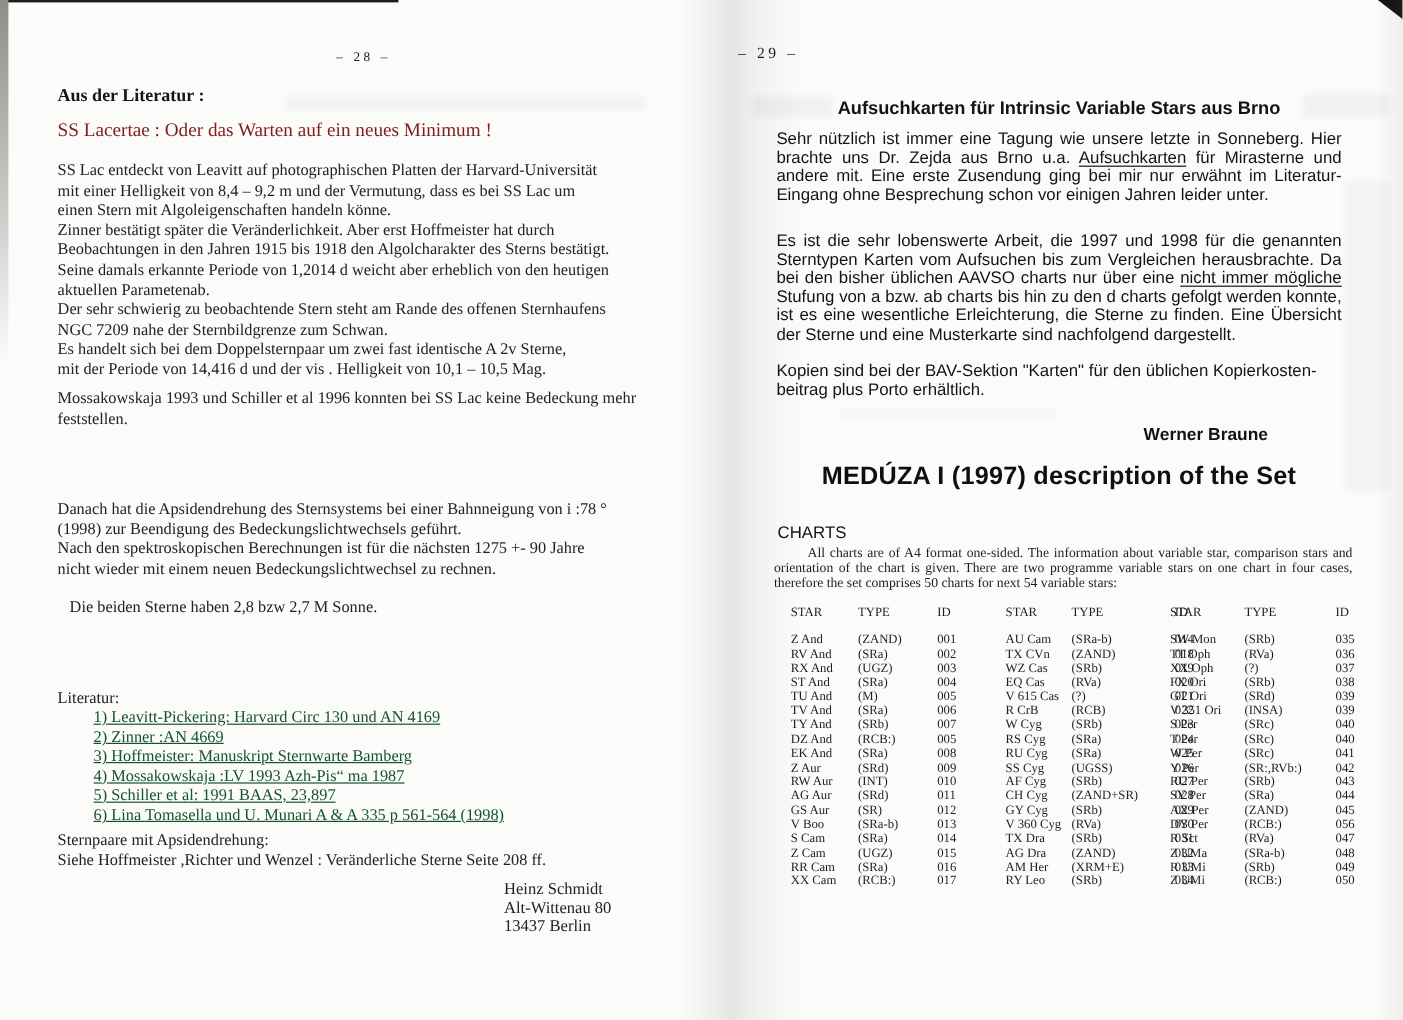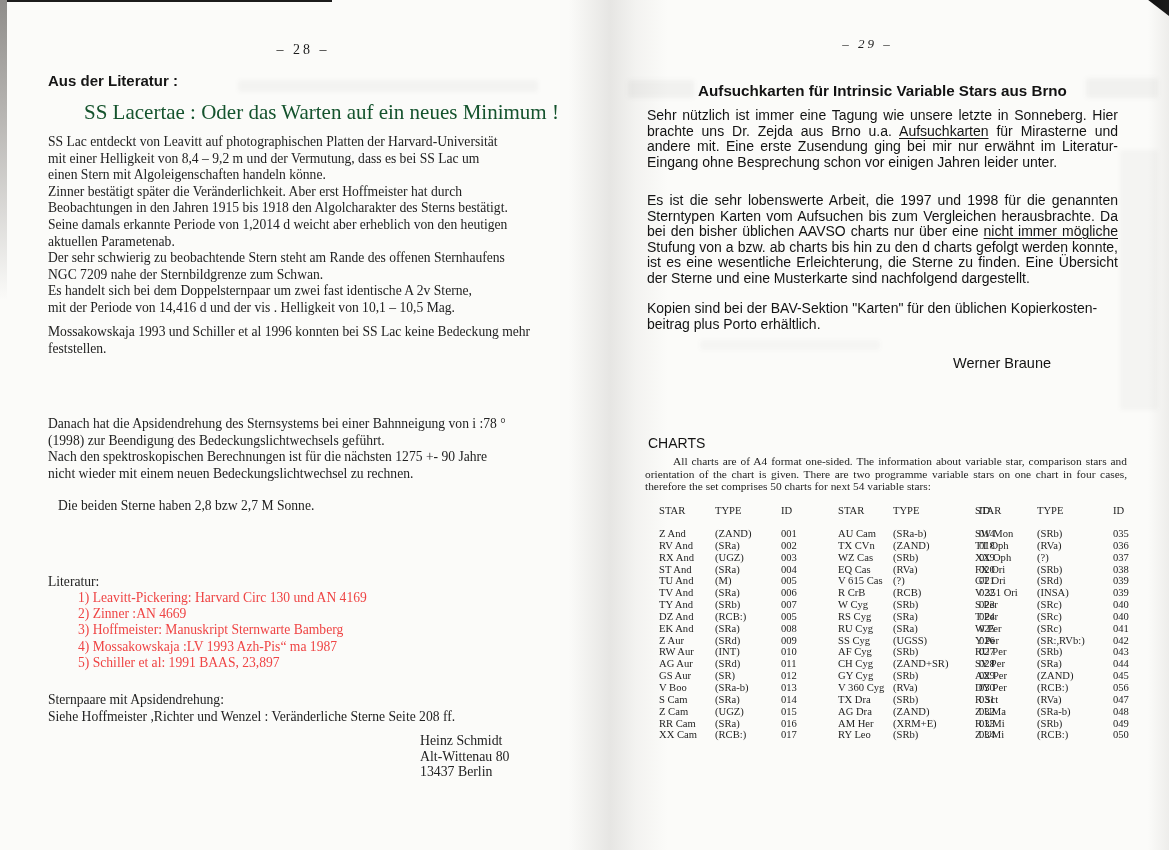--- a/index.html
+++ b/index.html
@@ -27,34 +27,34 @@
   .g5{left:700px;top:340px;width:180px;height:10px;background:rgba(60,60,60,0.03);}
 
   
   .page{position:absolute;color:#242424;}
   #left-page{left:45px;top:30px;width:522px;height:800px;}
   #right-page{left:615px;top:25px;width:548px;height:810px;}
   .abs{position:absolute;}
 
   
   .lp-text{font-size:13.6px;line-height:16.6px;white-space:pre-line;color:#222;width:516px;}
-  .lp-pageno{left:0;top:12px;width:516px;text-align:center;font-size:14px;letter-spacing:3px;color:#1d1d1d;}
-  .lp-label{left:3px;top:42px;font-family:Liberation Sans, sans-serif;font-weight:bold;font-size:15px;color:#161616;text-align:center;}
-  .lp-title{left:3px;top:70px;font-size:21px;color:#14532d;margin-left:36px;}
-  .lp-lit-items{left:33px;top:560px;font-size:13.6px;line-height:16.2px;color:#ef4444;}
+  .lp-pageno{left:0;top:12px;width:516px;text-align:center;font-size:11px;letter-spacing:3px;color:#1d1d1d;}
+  .lp-label{left:3px;top:42px;font-family:Liberation Serif, serif;font-weight:bold;font-size:15px;color:#161616;text-align:center;}
+  .lp-title{left:3px;top:70px;font-size:16px;color:#7f1d1d;}
+  .lp-lit-items{left:33px;top:560px;font-size:13.6px;line-height:16.2px;color:#14532d;text-decoration:underline;}
   .lp-signature{left:375px;top:703px;font-size:13.8px;line-height:15.6px;white-space:pre-line;color:#222;}
 
   
   .rp-sans{font-family:"Liberation Sans",sans-serif;color:#131313;}
-  .rp-pageno{left:0;top:11px;width:505px;text-align:center;font-size:13px;letter-spacing:3px;font-family:"Liberation Serif",serif;color:#1d1d1d;font-style:italic;}
+  .rp-pageno{left:0;top:11px;width:505px;font-size:13px;letter-spacing:3px;font-family:"Liberation Serif",serif;color:#1d1d1d;}
   .rp-heading{left:32px;top:57px;width:471px;text-align:center;font-weight:bold;font-size:15.2px;}
   .rp-par{width:471px;left:32px;font-size:14px;line-height:15.5px;text-align:justify;}
   .pre{white-space:pre-line;}
   .uline{text-decoration:underline;text-underline-offset:2px;}
-  .rp-sign{left:338px;top:330px;font-weight:normal;font-size:14.5px;}
+  .rp-sign{left:338px;top:330px;font-weight:bold;font-size:14.5px;}
   .rp-meduza-title{left:32px;top:360px;width:471px;text-align:center;font-weight:bold;font-size:21px;letter-spacing:0.2px;color:#0f0f0f;}
   .rp-charts{left:33px;top:410px;font-weight:normal;font-size:14px;color:#141414;}
   .rp-intro{left:30px;top:430px;width:482px;font-size:11.4px;line-height:12.5px;text-align:justify;text-indent:28px;color:#1e1e1e;}
 
   
   .tgroup{position:absolute;top:480px;font-size:10.6px;color:#1d1d1d;}
   .tg1{left:44px;width:152px;}
   .tg2{left:223px;width:176px;}
   .tg3{left:360px;width:170px;}
   .thead,.trow{display:grid;}
@@ -109,20 +109,21 @@
       <div>1)  Leavitt-Pickering: Harvard Circ 130 und AN 4169</div>
 
       <div>2)  Zinner :AN 4669</div>
 
       <div>3)  Hoffmeister: Manuskript Sternwarte Bamberg</div>
 
       <div>4)  Mossakowskaja :LV 1993 Azh-Pis“ ma 1987</div>
 
       <div>5)  Schiller et al: 1991 BAAS, 23,897</div>
 
+      <div>6)  Lina Tomasella und U. Munari A &amp; A  335 p 561-564 (1998)</div>
     </div>
 
   <div class="abs lp-text" style="left:3px;top:662px;">Sternpaare mit Apsidendrehung:
 Siehe Hoffmeister ,Richter und Wenzel : Veränderliche Sterne Seite 208 ff.</div>
   <div class="abs lp-signature">Heinz  Schmidt
 Alt-Wittenau 80
 13437 Berlin</div>
 </div>
 
 <div class="page" id="right-page">
@@ -130,20 +131,21 @@
   <div class="abs rp-sans rp-heading">Aufsuchkarten für Intrinsic Variable Stars aus Brno</div>
 
   <div class="abs rp-sans rp-par" style="top:83px;"><span>Sehr nützlich ist immer eine Tagung wie unsere letzte in Sonneberg. Hier brachte uns Dr. Zejda aus Brno u.a. </span><span class="uline">Aufsuchkarten</span><span> für Mirasterne und andere mit. Eine erste Zusendung ging bei mir nur erwähnt im Literatur-Eingang ohne Besprechung schon vor einigen Jahren leider unter.</span></div>
 
   <div class="abs rp-sans rp-par" style="top:168px;"><span>Es ist die sehr lobenswerte Arbeit, die 1997 und 1998  für  die genannten Sterntypen Karten vom Aufsuchen bis zum Vergleichen herausbrachte. Da bei den bisher üblichen AAVSO charts nur über eine </span><span class="uline">nicht immer mögliche</span><span> Stufung von a bzw. ab charts bis hin zu den d charts gefolgt werden konnte, ist es eine wesentliche Erleichterung, die Sterne zu finden. Eine Übersicht der Sterne und eine Musterkarte sind nachfolgend dargestellt.</span></div>
 
   <div class="abs rp-sans rp-par pre" style="top:276px;">Kopien sind bei der BAV-Sektion  "Karten" für den üblichen Kopierkosten-
 beitrag plus Porto erhältlich.</div>
   <div class="abs rp-sans rp-sign">Werner Braune</div>
 
+  <div class="abs rp-sans rp-meduza-title">MEDÚZA I (1997) description of the Set</div>
   <div class="abs rp-sans rp-charts">CHARTS</div>
   <div class="abs rp-intro">All charts  are of A4 format one-sided.  The  information about variable star, comparison stars and orientation of the chart is given.  There  are two programme variable stars on one chart in four cases, therefore the set comprises  50 charts for next 54 variable stars:</div>
 
   <div class="tgroup tg1">
     <div class="thead">
       <span>STAR</span>
       <span>TYPE</span>
       <span>ID</span>
     </div>
     <div class="tbody">

